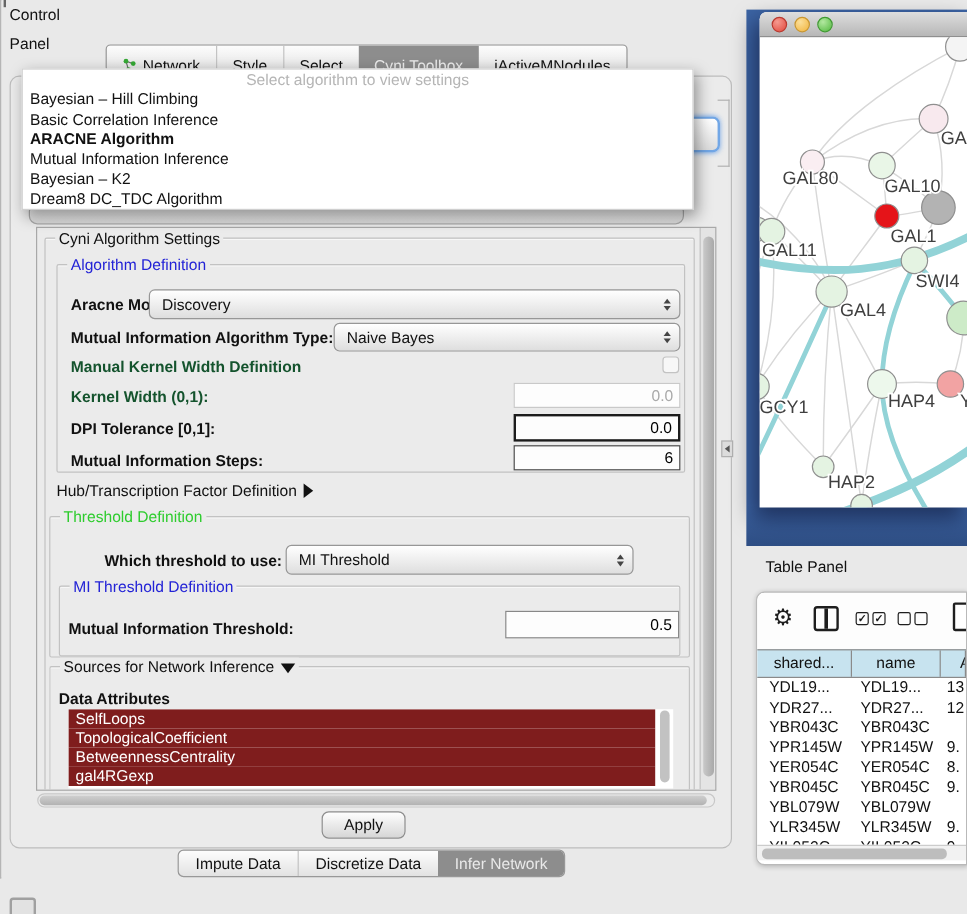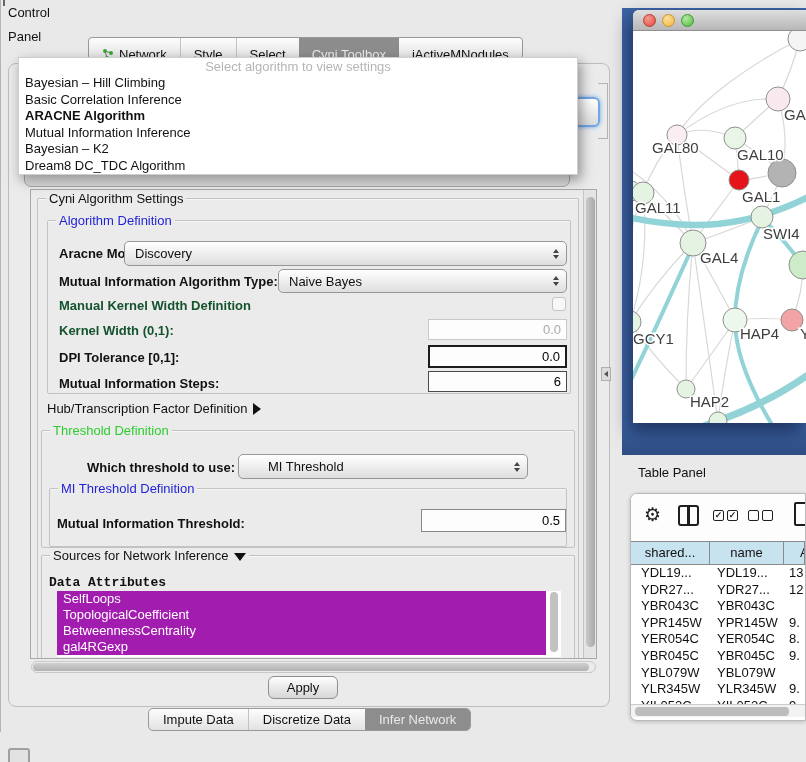--- a/index.html
+++ b/index.html
@@ -83,21 +83,21 @@
   .checkbox { position:absolute; width:14px; height:14px; border:1px solid #c3c3c3;
     border-radius:3px; background:#f7f7f7; }
 
   .tri-right { display:inline-block; width:0; height:0; border-top:6px solid transparent;
     border-bottom:6px solid transparent; border-left:8px solid #111; vertical-align:-2px; margin-left:6px; }
   .tri-down { display:inline-block; width:0; height:0; border-left:6px solid transparent;
     border-right:6px solid transparent; border-top:8px solid #111; vertical-align:-1px; margin-left:5px; }
 
   .attr-list { position:absolute; background:#fff; overflow:hidden; }
   .attr-item { height:16px; line-height:16px; padding-left:6px; width:489px;
-    background:#a21caf; color:#fff; white-space:nowrap; }
+    background:#7f1d1d; color:#fff; white-space:nowrap; }
   .attr-scroll { position:absolute; right:1px; top:1px; width:11px; height:62px; background:#fff; }
   .attr-scroll .thumb { position:absolute; left:1px; top:0; width:8px; height:60px;
     background:#c2c2c2; border-radius:4px; }
 
   .hscroll { left:31px; top:660px; width:565px; height:12px; background:#ececec;
     border:1px solid #c8c8c8; border-radius:6px; }
   .hscroll .thumb { position:absolute; left:1px; top:1px; width:556px; height:8px;
     background:linear-gradient(#cfcfcf,#b2b2b2); border-radius:4px; }
 
   .apply-btn { left:268px; top:675px; width:70px; height:23px; border:1px solid #8e8e8e;
@@ -248,40 +248,40 @@
 
     <span class="lbl plain" style="left:16px; top:211px;">
       <span>Hub/Transcription Factor Definition</span><i class="tri-right"></i>
     </span>
 
     <div class="group" style="left:10px; top:240px; width:534px; height:118px;">
       <span class="gtitle green">Threshold Definition</span>
     </div>
 
     <span class="lbl" style="left:56px; top:270px;">Which threshold to use:</span>
-    <div class="combo" style="left:207px; top:264px; width:290px; height:25px;padding-left:19px;">
+    <div class="combo" style="left:207px; top:264px; width:290px; height:25px;">
       <span class="val">MI Threshold</span>
       <span class="arrows">
           <i class="up"></i>
           <i class="dn"></i>
         </span>
     </div>
 
     <div class="group" style="left:18px; top:298px; width:518px; height:59px;">
       <span class="gtitle blue">MI Threshold Definition</span>
     </div>
     <span class="lbl" style="left:26px; top:326px;">Mutual Information Threshold:</span>
     <input class="field active" style="left: 390px; top: 319px; width: 145px; height: 23px; border-color: rgb(136, 136, 136);" value="0.5">
 
     <div class="group" style="left:10px; top:365px; width:534px; height:112px; border-bottom:none;">
       <span class="gtitle">
         <span>Sources for Network Inference</span><i class="tri-down"></i>
       </span>
     </div>
-    <span class="lbl" style="left:18px; top:385px;font-family:Liberation Mono, monospace;">Data Attributes</span>
+    <span class="lbl" style="left:18px; top:385px;">Data Attributes</span>
 
     <div class="attr-list" style="left:26px; top:401px; width:504px; height:66px;">
 
     <div class="attr-item">SelfLoops</div>
         <div class="attr-item">TopologicalCoefficient</div>
         <div class="attr-item">BetweennessCentrality</div>
         <div class="attr-item">gal4RGexp</div>
         <div class="attr-scroll">
           <span class="thumb"></span>
         </div>

